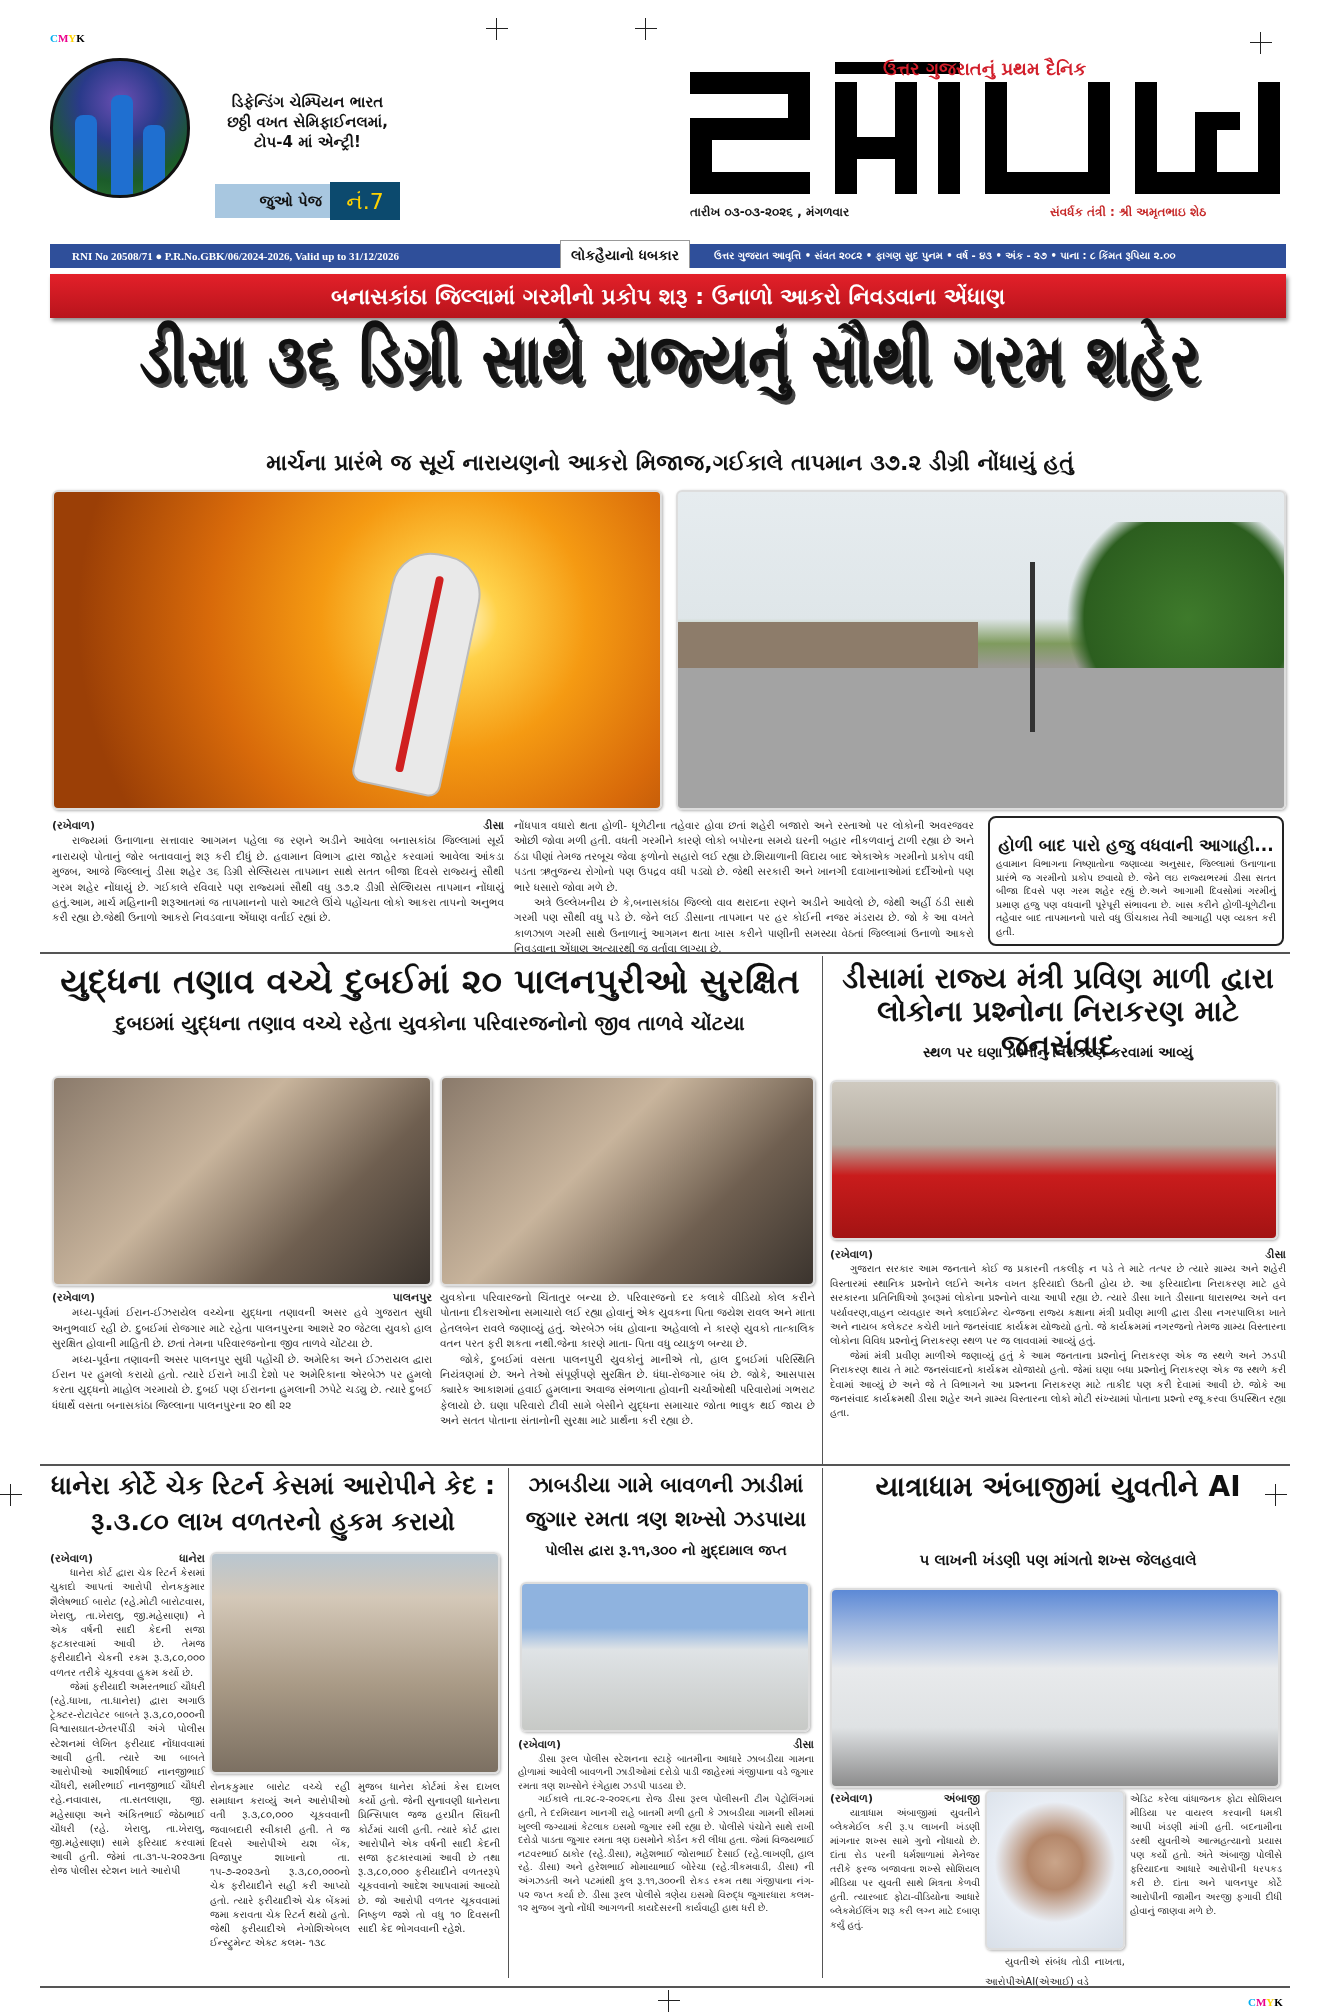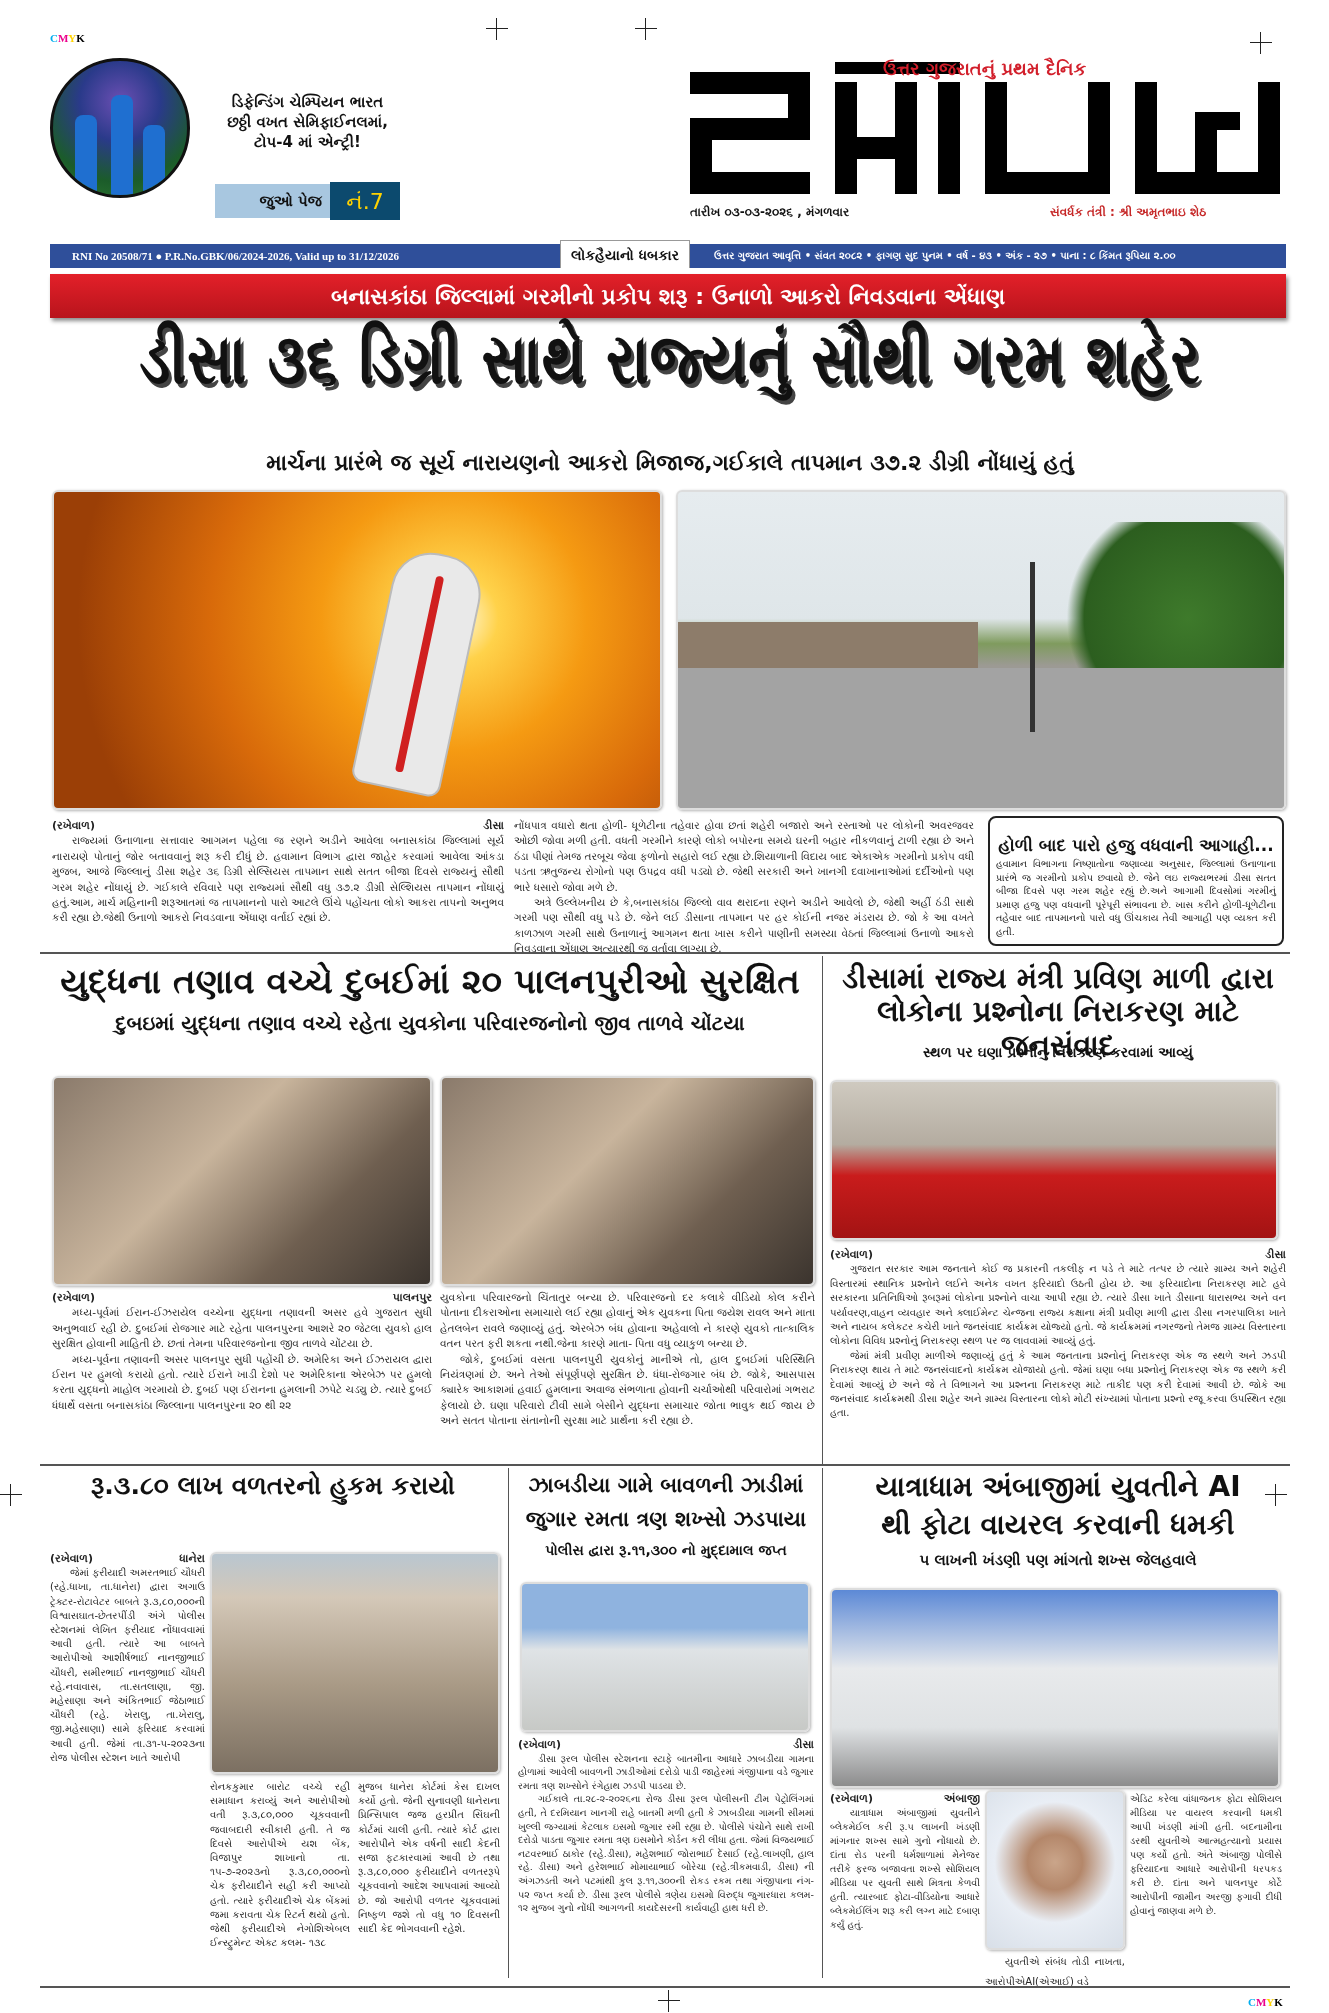--- a/index.html
+++ b/index.html
@@ -199,27 +199,29 @@
     </div>
   <p>ગુજરાત સરકાર આમ જનતાને કોઈ જ પ્રકારની તકલીફ ન પડે તે માટે તત્પર છે ત્યારે ગ્રામ્ય અને શહેરી વિસ્તારમાં સ્થાનિક પ્રશ્નોને લઈને અનેક વખત ફરિયાદો ઉઠતી હોય છે. આ ફરિયાદોના નિરાકરણ માટે હવે સરકારના પ્રતિનિધિઓ રૂબરૂમાં લોકોના પ્રશ્નોને વાચા આપી રહ્યા છે. ત્યારે ડીસા ખાતે ડીસાના ધારાસભ્ય અને વન પર્યાવરણ,વાહન વ્યવહાર અને ક્લાઈમેન્ટ ચેન્જના રાજ્ય કક્ષાના મંત્રી પ્રવીણ માળી દ્વારા ડીસા નગરપાલિકા ખાતે અને નાયબ કલેકટર કચેરી ખાતે જનસંવાદ કાર્યક્રમ યોજ્યો હતો. જે કાર્યક્રમમાં નગરજનો તેમજ ગ્રામ્ય વિસ્તારના લોકોના વિવિધ પ્રશ્નોનું નિરાકરણ સ્થળ પર જ લાવવામાં આવ્યું હતું.</p>
   <p>જેમાં મંત્રી પ્રવીણ માળીએ જણાવ્યું હતું કે આમ જનતાના પ્રશ્નોનું નિરાકરણ એક જ સ્થળે અને ઝડપી નિરાકરણ થાય તે માટે જનસંવાદનો કાર્યક્રમ યોજાયો હતો. જેમાં ઘણા બધા પ્રશ્નોનું નિરાકરણ એક જ સ્થળે કરી દેવામાં આવ્યું છે અને જે તે વિભાગને આ પ્રશ્નના નિરાકરણ માટે તાકીદ પણ કરી દેવામાં આવી છે. જોકે આ જનસંવાદ કાર્યક્રમથી ડીસા શહેર અને ગ્રામ્ય વિસ્તારના લોકો મોટી સંખ્યામાં પોતાના પ્રશ્નો રજૂ કરવા ઉપસ્થિત રહ્યા હતા.</p>
 </div>
 
 <div class="hr" style="left:40px;top:1464px;width:1250px"></div>
 <div class="vr" style="left:508px;top:1468px;height:510px"></div>
 <div class="vr" style="left:822px;top:1468px;height:510px"></div>
 
 <div class="abs h2" style="left:40px;top:1468px;width:466px;font-size:25px;line-height:36px">
+  <div>ધાનેરા કોર્ટે ચેક રિટર્ન કેસમાં આરોપીને કેદ :</div>
   <div>રૂ.૩.૮૦ લાખ વળતરનો હુકમ કરાયો</div>
 </div>
 <div class="abs body-text" style="left:50px;top:1552px;width:155px;font-size:10px;line-height:14.2px">
   <div class="dateline">
       <span>(રખેવાળ)</span>
       <span>ધાનેરા</span>
     </div>
+  <p>ધાનેરા કોર્ટ દ્વારા ચેક રિટર્ન કેસમાં ચુકાદો આપતાં આરોપી રોનકકુમાર શૈલેષભાઈ બારોટ (રહે.મોટી બારોટવાસ, ખેરાલુ, તા.ખેરાલુ, જી.મહેસાણા) ને એક વર્ષની સાદી કેદની સજા ફટકારવામાં આવી છે. તેમજ ફરીયાદીને ચેકની રકમ રૂ.૩,૮૦,૦૦૦ વળતર તરીકે ચૂકવવા હુકમ કર્યો છે.</p>
   <p>જેમાં ફરીયાદી અમરતભાઈ ચૌધરી (રહે.ધાખા, તા.ધાનેરા) દ્વારા અગાઉ ટ્રેક્ટર-રોટાવેટર બાબતે રૂ.૩,૮૦,૦૦૦ની વિશ્વાસઘાત-છેતરપીંડી અંગે પોલીસ સ્ટેશનમાં લેખિત ફરીયાદ નોંધાવવામાં આવી હતી. ત્યારે આ બાબતે આરોપીઓ આશીર્ષભાઈ નાનજીભાઈ ચૌધરી, સમીરભાઈ નાનજીભાઈ ચૌધરી રહે.નવાવાસ, તા.સતલાણા, જી. મહેસાણા અને અંકિતભાઈ જેઠાભાઈ ચૌધરી (રહે. ખેરાલુ, તા.ખેરાલુ, જી.મહેસાણા) સામે ફરિયાદ કરવામાં આવી હતી. જેમાં તા.૩૧-૫-૨૦૨૩ના રોજ પોલીસ સ્ટેશન ખાતે આરોપી</p>
 </div>
 <div class="abs photo building-photo" style="left:210px;top:1552px;width:290px;height:222px"></div>
 <div class="abs body-text" style="left:210px;top:1780px;width:140px;font-size:10px;line-height:14.2px">
   <p style="text-indent:0">રોનકકુમાર બારોટ વચ્ચે રહી સમાધાન કરાવ્યું અને આરોપીઓ વતી રૂ.૩,૮૦,૦૦૦ ચૂકવવાની જવાબદારી સ્વીકારી હતી. તે જ દિવસે આરોપીએ યશ બેંક, વિજાપુર શાખાનો તા. ૧૫-૭-૨૦૨૩નો રૂ.૩,૮૦,૦૦૦નો ચેક ફરીયાદીને સહી કરી આપ્યો હતો. ત્યારે ફરીયાદીએ ચેક બેંકમાં જમા કરાવતા ચેક રિટર્ન થયો હતો. જેથી ફરીયાદીએ નેગોશિએબલ ઈન્સ્ટ્રુમેન્ટ એક્ટ કલમ- ૧૩૮</p>
 </div>
 <div class="abs body-text" style="left:358px;top:1780px;width:142px;font-size:10px;line-height:14.2px">
   <p style="text-indent:0">મુજબ ધાનેરા કોર્ટમાં કેસ દાખલ કર્યો હતો. જેની સુનાવણી ધાનેરાના પ્રિન્સિપાલ જજ હરપ્રીત સિંઘની કોર્ટમાં ચાલી હતી. ત્યારે કોર્ટ દ્વારા આરોપીને એક વર્ષની સાદી કેદની સજા ફટકારવામાં આવી છે તથા રૂ.૩,૮૦,૦૦૦ ફરીયાદીને વળતરરૂપે ચૂકવવાનો આદેશ આપવામાં આવ્યો છે. જો આરોપી વળતર ચૂકવવામાં નિષ્ફળ જશે તો વધુ ૧૦ દિવસની સાદી કેદ ભોગવવાની રહેશે.</p>
 </div>
 
@@ -233,21 +235,20 @@
   <div class="dateline">
       <span>(રખેવાળ)</span>
       <span>ડીસા</span>
     </div>
   <p>ડીસા રૂરલ પોલીસ સ્ટેશનના સ્ટાફે બાતમીના આધારે ઝાબડીયા ગામના હોળામાં આવેલી બાવળની ઝાડીઓમાં દરોડો પાડી જાહેરમાં ગંજીપાના વડે જુગાર રમતા ત્રણ શખ્સોને રંગેહાથ ઝડપી પાડયા છે.</p>
   <p>ગઈકાલે તા.૨૮-૨-૨૦૨૬ના રોજ ડીસા રૂરલ પોલીસની ટીમ પેટ્રોલિંગમાં હતી, તે દરમિયાન ખાનગી રાહે બાતમી મળી હતી કે ઝાબડીયા ગામની સીમમાં ખુલ્લી જગ્યામાં કેટલાક ઇસમો જુગાર રમી રહ્યા છે. પોલીસે પંચોને સાથે રાખી દરોડો પાડતા જુગાર રમતા ત્રણ ઇસમોને કોર્ડન કરી લીધા હતા. જેમાં વિજયભાઈ નટવરભાઈ ઠાકોર (રહે.ડીસા), મહેશભાઈ જોરાભાઈ દેસાઈ (રહે.લાખણી, હાલ રહે. ડીસા) અને હરેશભાઈ મોમાયાભાઈ બોરેચા (રહે.ત્રીકમવાડી, ડીસા) ની અંગઝડતી અને પટમાંથી કુલ રૂ.૧૧,૩૦૦ની રોકડ રકમ તથા ગંજીપાના નંગ- ૫૨ જપ્ત કર્યા છે. ડીસા રૂરલ પોલીસે ત્રણેય ઇસમો વિરુદ્ધ જુગારધારા કલમ- ૧૨ મુજબ ગુનો નોંધી આગળની કાયદેસરની કાર્યવાહી હાથ ધરી છે.</p>
 </div>
 
 <div class="abs h2" style="left:826px;top:1468px;width:464px;font-size:28px;line-height:38px">
   <div>યાત્રાધામ અંબાજીમાં યુવતીને AI</div>
-  <div>થી ફોટા વાયરલ કરવાની ધમકી</div>
 </div>
 <div class="abs h2" style="left:826px;top:1552px;width:464px;font-size:15px">૫ લાખની ખંડણી પણ માંગતો શખ્સ જેલહવાલે</div>
 <div class="abs photo amb-photo" style="left:830px;top:1588px;width:450px;height:200px"></div>
 <div class="abs body-text" style="left:830px;top:1792px;width:150px;font-size:9.5px;line-height:14px">
   <div class="dateline">
       <span>(રખેવાળ)</span>
       <span>અંબાજી</span>
     </div>
   <p>યાત્રાધામ અંબાજીમાં યુવતીને બ્લેકમેઈલ કરી રૂ.૫ લાખની ખંડણી માંગનાર શખ્સ સામે ગુનો નોંધાયો છે. દાંતા રોડ પરની ધર્મશાળામાં મેનેજર તરીકે ફરજ બજાવતા શખ્સે સોશિયલ મીડિયા પર યુવતી સાથે મિત્રતા કેળવી હતી. ત્યારબાદ ફોટા-વીડિયોના આધારે બ્લેકમેઈલિંગ શરૂ કરી લગ્ન માટે દબાણ કર્યું હતું.</p>
 </div>

